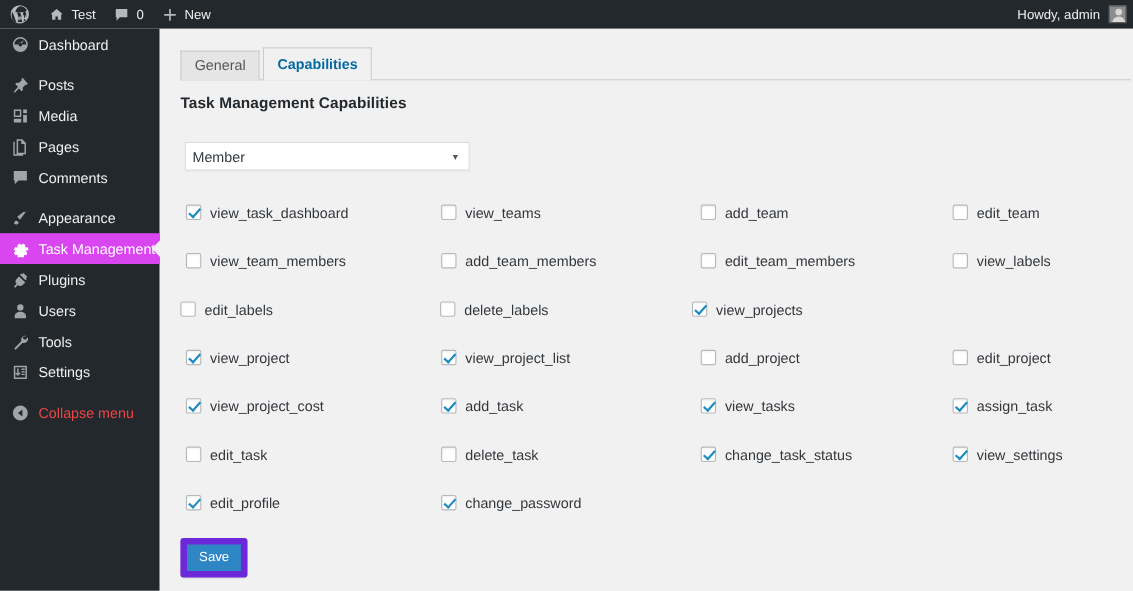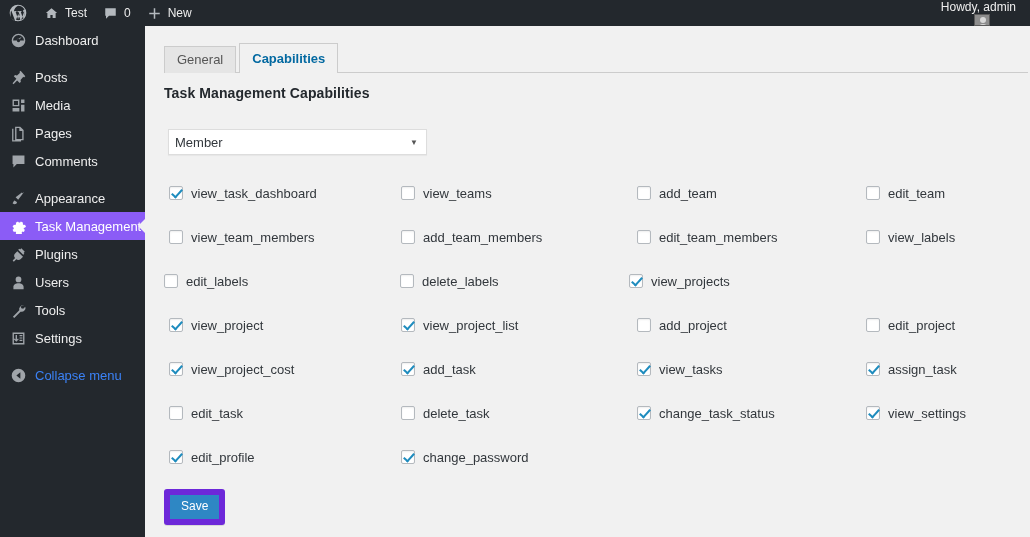--- a/index.html
+++ b/index.html
@@ -25,21 +25,21 @@
   .ab-item {
     display: flex; align-items: center;
     padding: 0 8px;
     color: #b4b9be;
     height: 26px;
     white-space: nowrap;
     cursor: pointer;
   }
   .ab-item .lbl { margin-left: 6px; color: #eee; }
   .ab-spacer { flex: 1 1 auto; }
-  .ab-right { display: flex; align-items: center; padding-right: 6px; flex-direction: column; }
+  .ab-right { display: flex; align-items: center; padding-right: 6px; }
   .ab-right .howdy { color: #eee; font-size: 12px; padding-right: 8px; }
   .avatar {
     width: 16px; height: 16px;
     background: #8d8d8d;
     border: 1px solid #5a5a5a;
     position: relative; overflow: hidden;
     display: inline-block;
   }
   .avatar::before {
     content: ""; position: absolute;
@@ -72,34 +72,34 @@
   }
   .menu-item .m-ico {
     width: 20px; height: 20px;
     display: inline-flex; align-items: center; justify-content: center;
     margin-right: 7px;
     flex: 0 0 20px;
     color: #a0a5aa;
   }
   .menu-item .m-lbl { line-height: 1; white-space: nowrap; }
   .menu-item.current {
-    background: #8b5cf6;
+    background: #d946ef;
     color: #fff;
   }
   .menu-item.current .m-ico { color: #fff; }
   .menu-item.current::after {
     content: "";
     position: absolute; right: -1px; top: 50%;
     margin-top: -8px;
     border: 8px solid transparent;
     border-right-color: #f1f1f1;
     border-width: 8px 8px 8px 0;
   }
   .menu-gap { height: 9px; }
-  .menu-item.collapse { color: #3b82f6; }
+  .menu-item.collapse { color: #ef4444; }
 
   
   #content {
     position: absolute; top: 16px; left: 131px;
     width: 899px; height: 511px;
     background: #f1f1f1;
     overflow: hidden;
     margin-left: 16px;
   }
 

